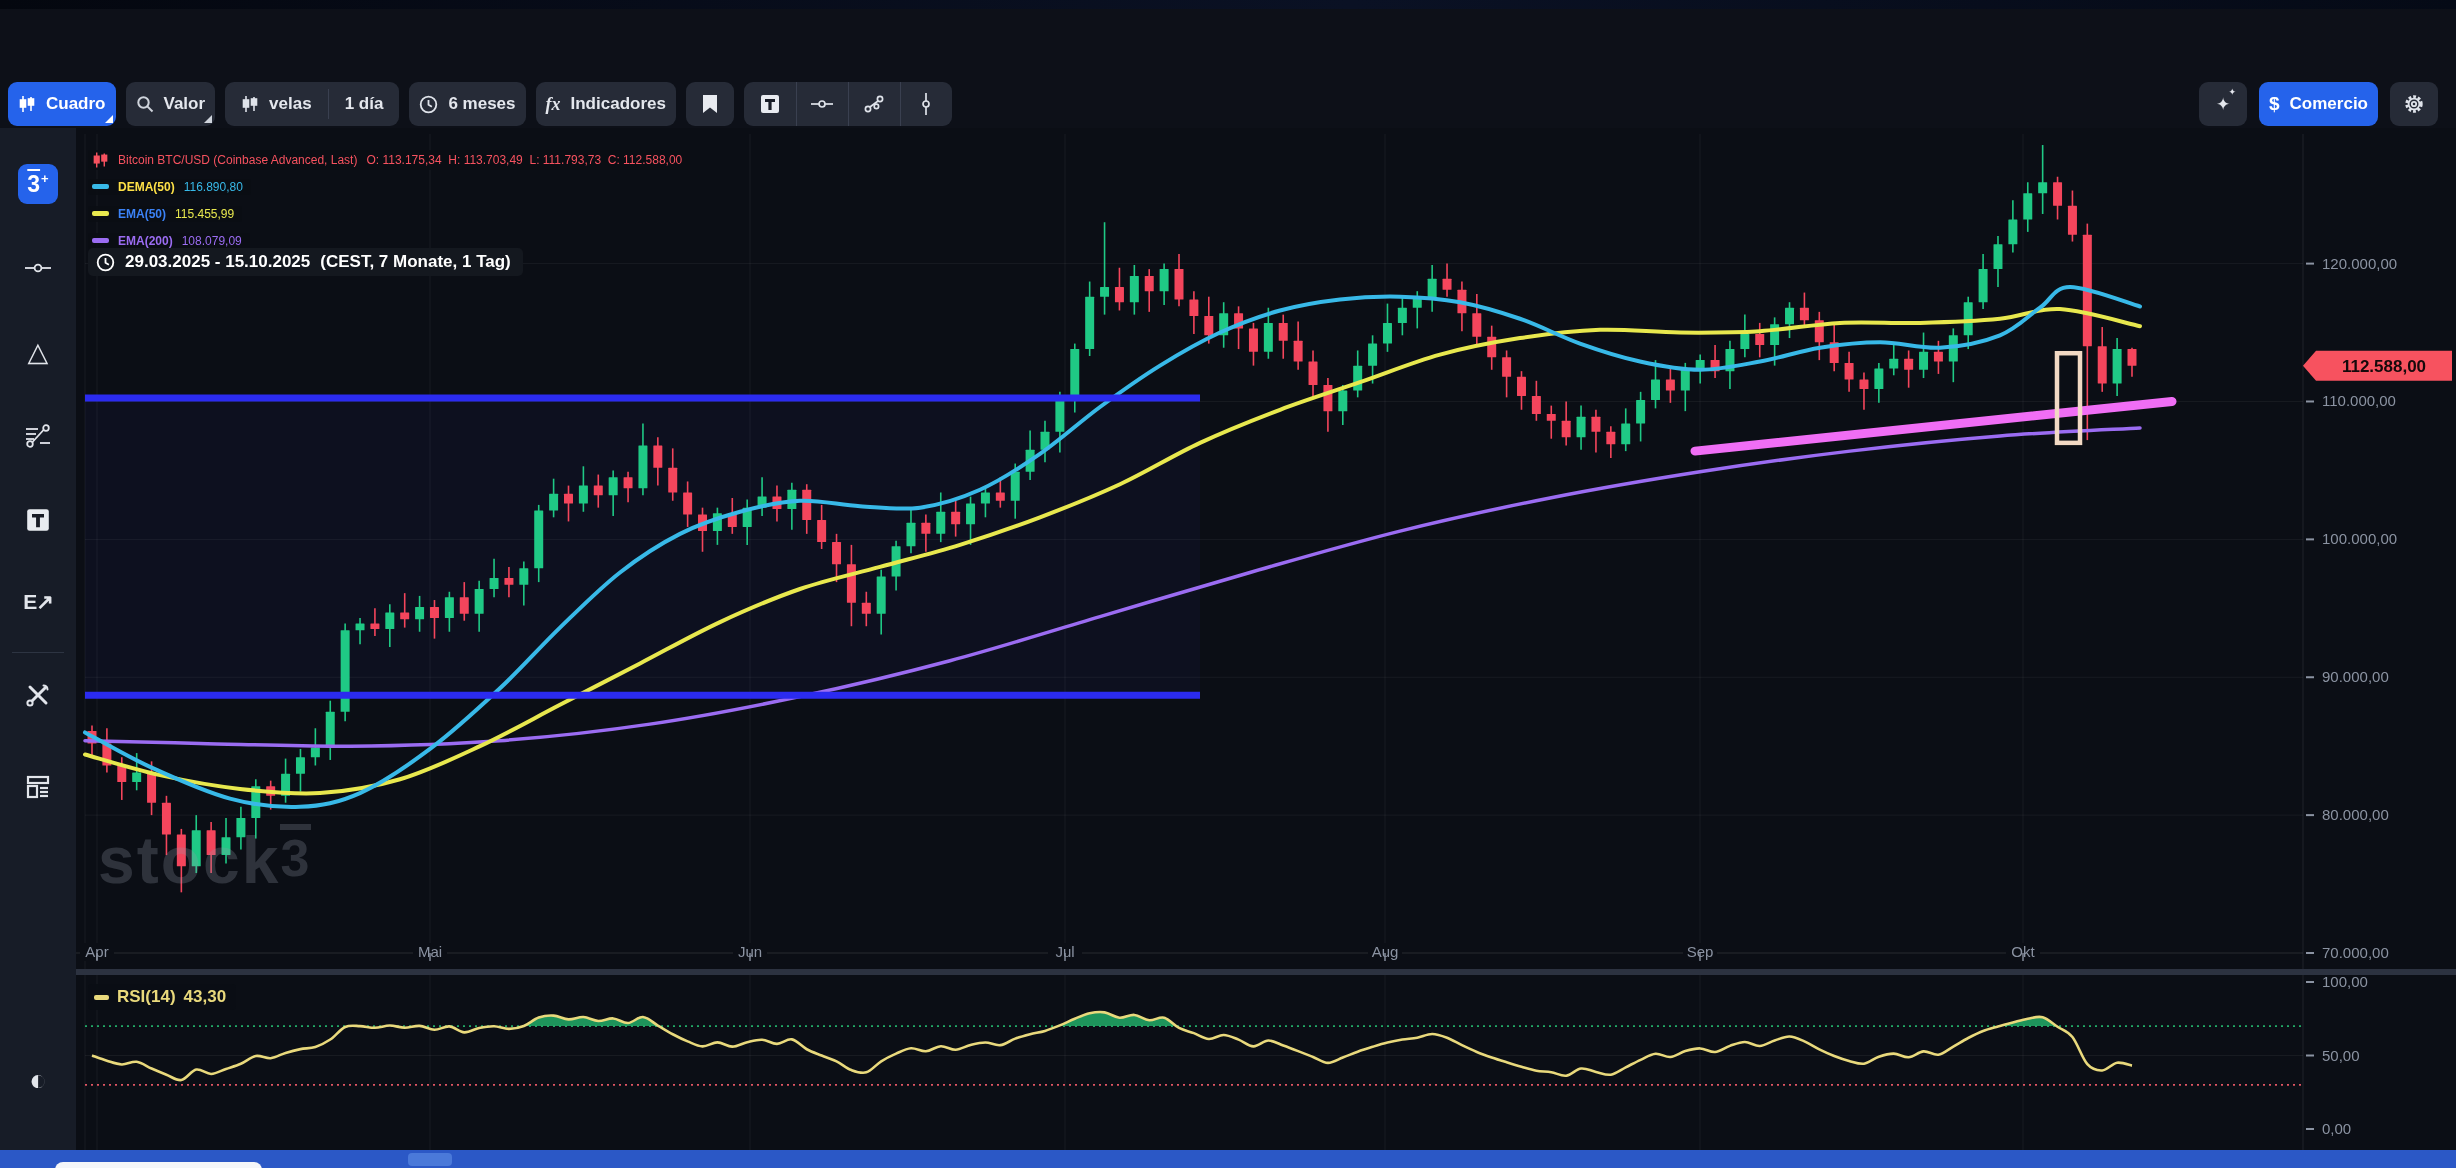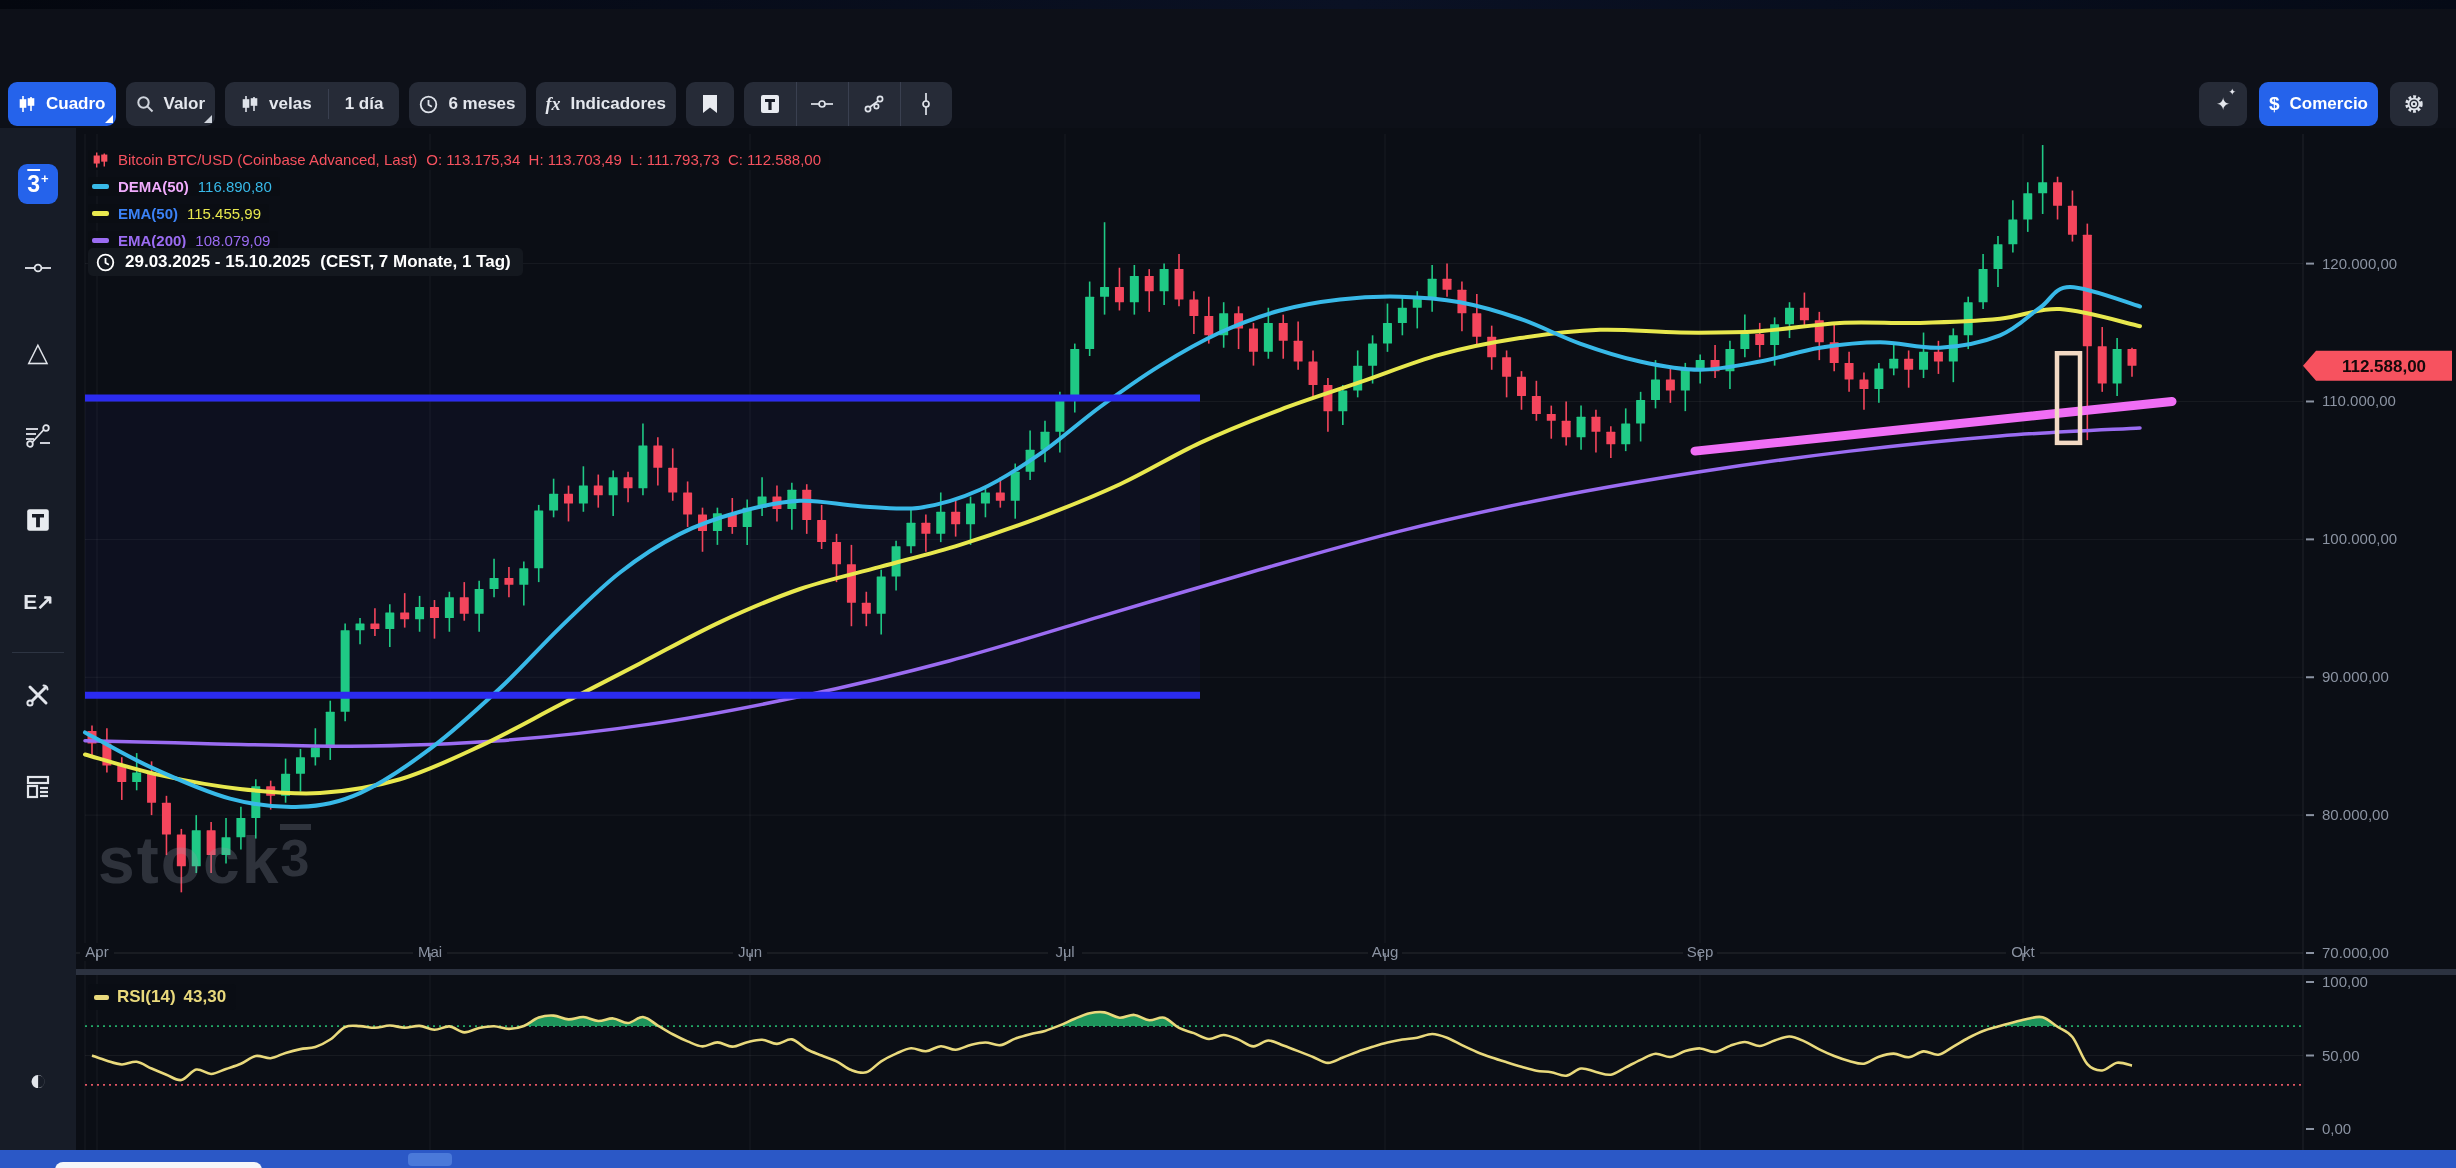--- a/index.html
+++ b/index.html
@@ -38,21 +38,21 @@
   .logo3{width:40px;height:40px;border-radius:9px;background:#2563eb;color:#fff;display:flex;align-items:center;justify-content:center;font-weight:700;font-size:23px;cursor:pointer;}
   .logo3 .three{text-decoration:overline;}
   .logo3 .plus{font-size:13px;margin:-12px 0 0 1px;}
   .side-div{width:52px;height:1px;background:#2d3442;margin:6px 0;}
   .tri{font-size:27px;line-height:27px;}
   .half{font-size:30px;line-height:30px;}
   .ebtn{font-weight:700;font-size:21px;letter-spacing:-1px;}
   
   #chart{position:absolute;left:76px;top:128px;}
   
-  .legend{position:absolute;left:88px;top:146px;font-size:15px;}
+  .legend{position:absolute;left:88px;top:146px;font-size:12px;}
   .lrow{display:flex;align-items:center;gap:9px;height:27px;}
   .lrow .pill{display:flex;align-items:center;gap:9px;background:rgba(10,13,20,.82);padding:1px 8px 1px 4px;border-radius:3px;}
   .dash{width:17px;height:5px;border-radius:2px;display:inline-block;}
   .sym{color:#f7525f;font-weight:400;}
   .ohlc{color:#f7525f;white-space:pre;}
   .ind-label{font-weight:700;}
   .timepill{position:absolute;left:88px;top:248px;background:#14181f;border-radius:5px;display:flex;align-items:center;gap:10px;padding:4px 12px 4px 8px;font-size:17px;color:#fff;}
   .timepill b{font-weight:700;}
   .timepill .suffix{font-weight:700;}
   .rsilegend{position:absolute;left:88px;top:984px;background:rgba(10,13,20,.9);border-radius:4px;display:flex;align-items:center;gap:8px;padding:3px 10px 3px 6px;font-size:17px;color:#e9d97c;font-weight:700;text-align:center;}
@@ -608,21 +608,21 @@
           <line x1="13" y1="2" x2="13" y2="16"></line>
             <rect x="10.5" y="4" width="5" height="6" fill="#f7525f"></rect>
         </svg>
         <span class="sym">Bitcoin BTC/USD (Coinbase Advanced, Last)</span>
         <span class="ohlc">O: 113.175,34  H: 113.703,49  L: 111.793,73  C: 112.588,00</span>
       </div>
     </div>
     <div class="lrow">
       <div class="pill">
           <span class="dash" style="background:#38b9e8"></span>
-        <span class="ind-label" style="color:#f0abfc">DEMA(50)</span>
+        <span class="ind-label" style="color:#fde047">DEMA(50)</span>
         <span style="color:#38b9e8">116.890,80</span>
         </div>
     </div>
     <div class="lrow">
       <div class="pill">
           <span class="dash" style="background:#e8e84e"></span>
         <span class="ind-label" style="color:#3b82f6">EMA(50)</span>
         <span style="color:#e8e84e">115.455,99</span>
         </div>
     </div>

